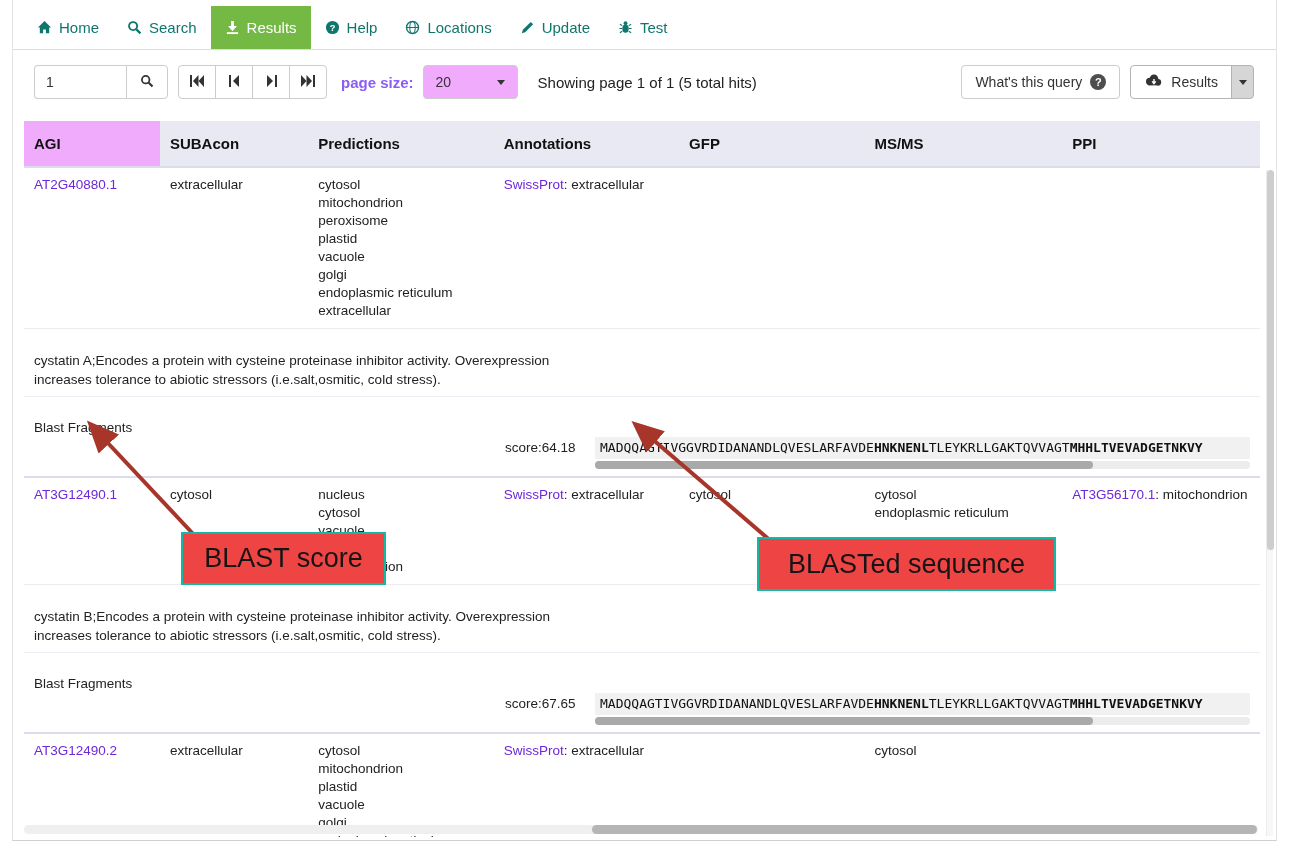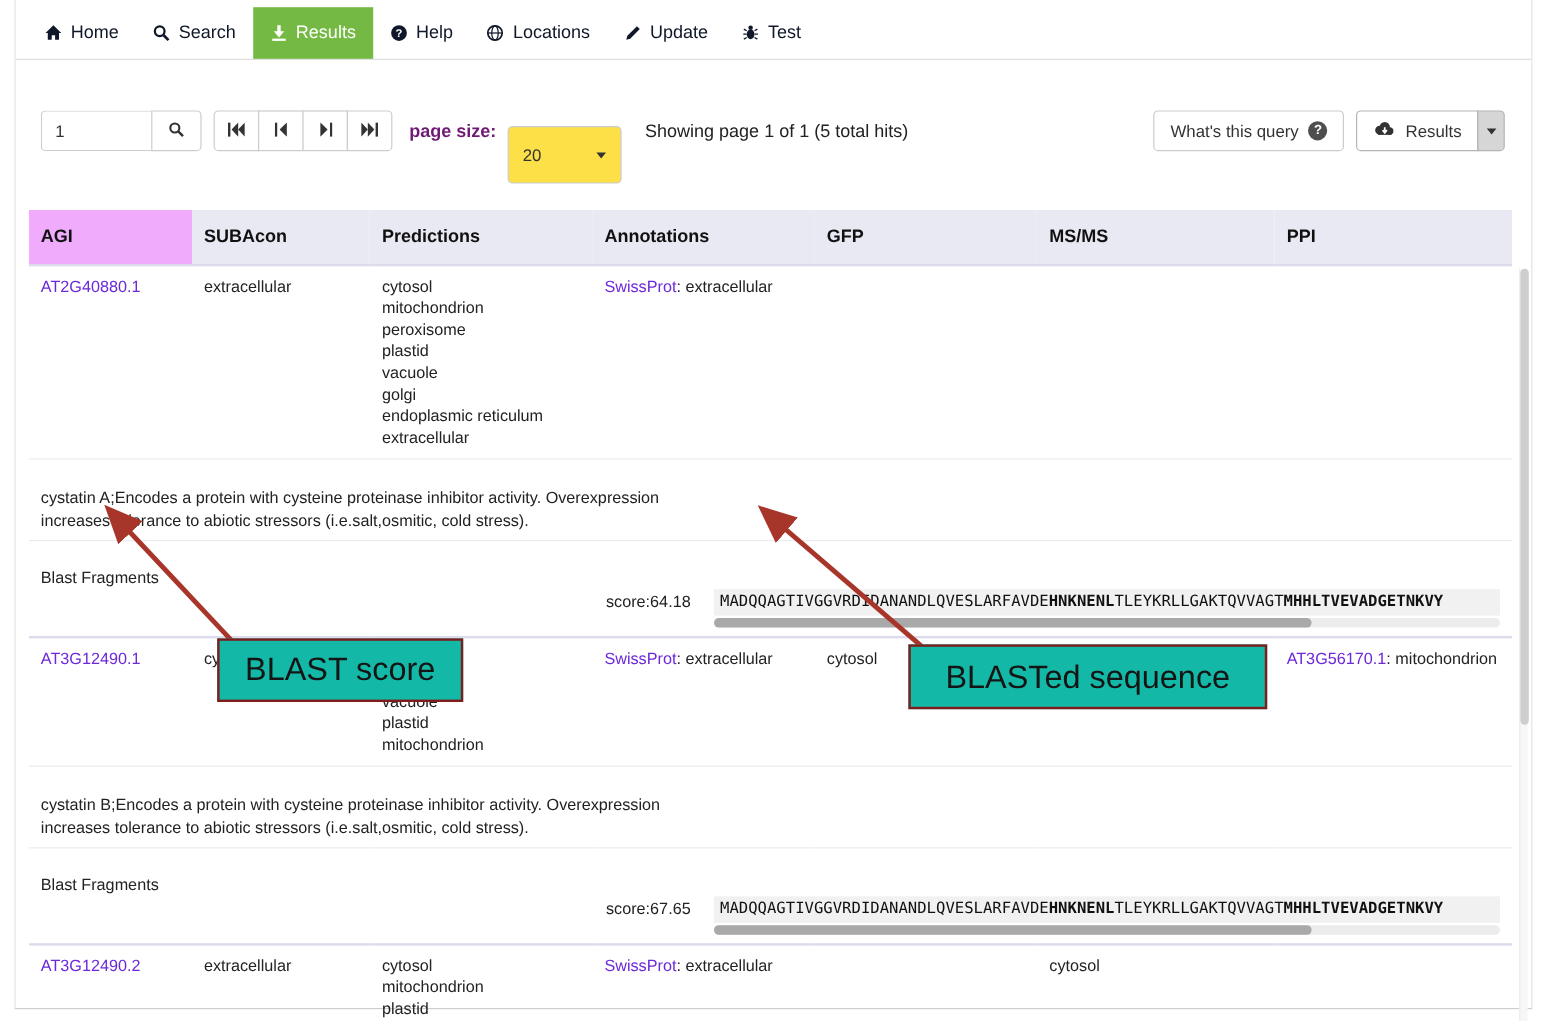--- a/index.html
+++ b/index.html
@@ -4,38 +4,38 @@
 <style>
   * { margin:0; padding:0; box-sizing:border-box; }
   html,body { width:1289px; height:851px; }
   body { background:#fff; font-family:"Liberation Sans", sans-serif; color:#333; position:relative; overflow:hidden; }
   .app { margin:0 12px; height:841px; background:#fff;
          border-left:1px solid #e4e4e4; border-right:1px solid #e4e4e4; border-bottom:1px solid #cfcfcf; }
 
   
   .nav { display:flex; align-items:flex-end; height:50px; border-bottom:1px solid #ddd; padding-left:10px; }
   .nav-item { display:flex; align-items:center; gap:7px; padding:0 14px; height:43px; font-size:15px;
-              color:#0f172a; cursor:pointer; }
+              color:#0f766e; cursor:pointer; }
   .nav-item.active { background:#74b943; color:#fff; }
   .nav-item svg { display:block; }
 
   
   .toolbar { display:flex; align-items:center; padding:15px 22px 14px 21px; }
   .btn { height:34px; background:#fff; border:1px solid #ccc; display:inline-flex; align-items:center;
          justify-content:center; font-size:14px; color:#333; cursor:pointer; }
   .page-input { width:92px; height:34px; border:1px solid #ccc; border-right:none; border-radius:4px 0 0 4px;
                 padding:0 11px; font-size:14px; color:#333; outline:none; font-family:"Liberation Sans", sans-serif;}
   .search-btn { width:42px; border-radius:0 4px 4px 0; }
   .pager { display:flex; margin-left:10px; }
   .pager .btn { width:38px; margin-left:-1px; border-radius:0; }
   .pager .btn:first-child { border-radius:4px 0 0 4px; margin-left:0; }
   .pager .btn:last-child { border-radius:0 4px 4px 0; }
-  .page-size-label { font-weight:bold; font-size:15px; color:#701a75; margin-left:14px; }
-  .select { width:95px; height:48px; margin-left:9px; border:1px solid #ccc; border-radius:4px; background:#fde047;
-            display:flex; align-items:center; justify-content:space-between; padding:0 12px; font-size:14px; cursor:pointer;margin-top:40px; }
+  .page-size-label { font-weight:bold; font-size:15px; color:#8b5cf6; margin-left:14px; }
+  .select { width:95px; height:34px; margin-left:9px; border:1px solid #ccc; border-radius:4px; background:#f0abfc;
+            display:flex; align-items:center; justify-content:space-between; padding:0 12px; font-size:14px; cursor:pointer; }
   .caret { width:0; height:0; border-left:4px solid transparent; border-right:4px solid transparent;
            border-top:5px solid #333; }
   .showing { font-size:15px; color:#222; margin-left:20px; }
   .toolbar-right { margin-left:auto; display:flex; align-items:center; }
   .whats-btn { border-radius:4px; gap:8px; padding:0 13px; }
   .q-badge { width:16px; height:16px; border-radius:50%; background:#4e4e4e; color:#fff; font-size:11px;
              font-weight:bold; display:inline-flex; align-items:center; justify-content:center; }
   .dl-main { border-radius:4px 0 0 4px; gap:8px; padding:0 13px; border-color:#b4b4b4; margin-left:10px; }
   .dl-caret { width:23px; border-radius:0 4px 4px 0; background:#d6d6d6; border-color:#b4b4b4; margin-left:-1px; padding:0; }
 
@@ -66,21 +66,21 @@
 
   
   .vscroll { position:absolute; right:-13px; top:49px; width:7px; height:666px; background:#f7f7f7;
              border-left:1px solid #ececec; }
   .vscroll-thumb { position:absolute; top:0; left:0; width:7px; height:380px; background:#cecece; border-radius:4px; }
   .hscroll { position:absolute; left:0; right:2px; bottom:3px; height:9px; background:#efefef; border-radius:5px; }
   .hscroll-thumb { position:absolute; left:46%; right:1px; top:0; height:9px; background:#b5b5b5; border-radius:5px; }
 
   
   .overlay { position:absolute; left:0; top:0; width:1289px; height:851px; pointer-events:none; z-index:40; }
-  .callout { position:absolute; background:#14b8a6; border:2px solid #7f1d1d; color:#151515; font-size:27px;
+  .callout { position:absolute; background:#ef4444; border:2px solid #14b8a6; color:#151515; font-size:27px;
              display:flex; align-items:center; justify-content:center; }
   .callout-score { left:181px; top:532px; width:205px; height:53px; }
   .callout-seq { left:757px; top:537px; width:299px; height:54px; }
   .arrow-svg { position:absolute; left:0; top:0; }
 </style>
 </head>
 <body>
 
 <div class="app">
 

